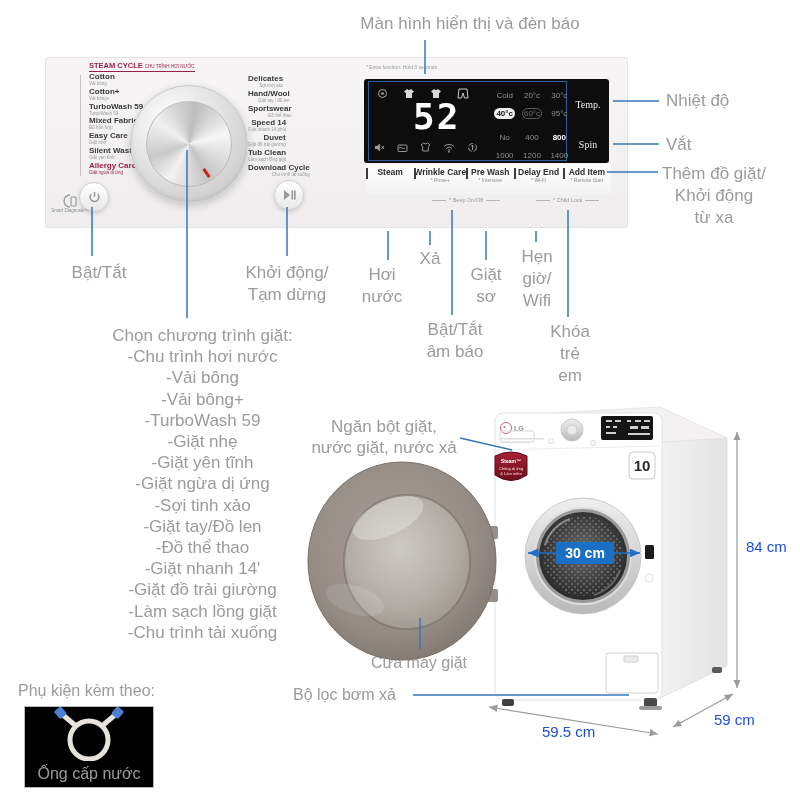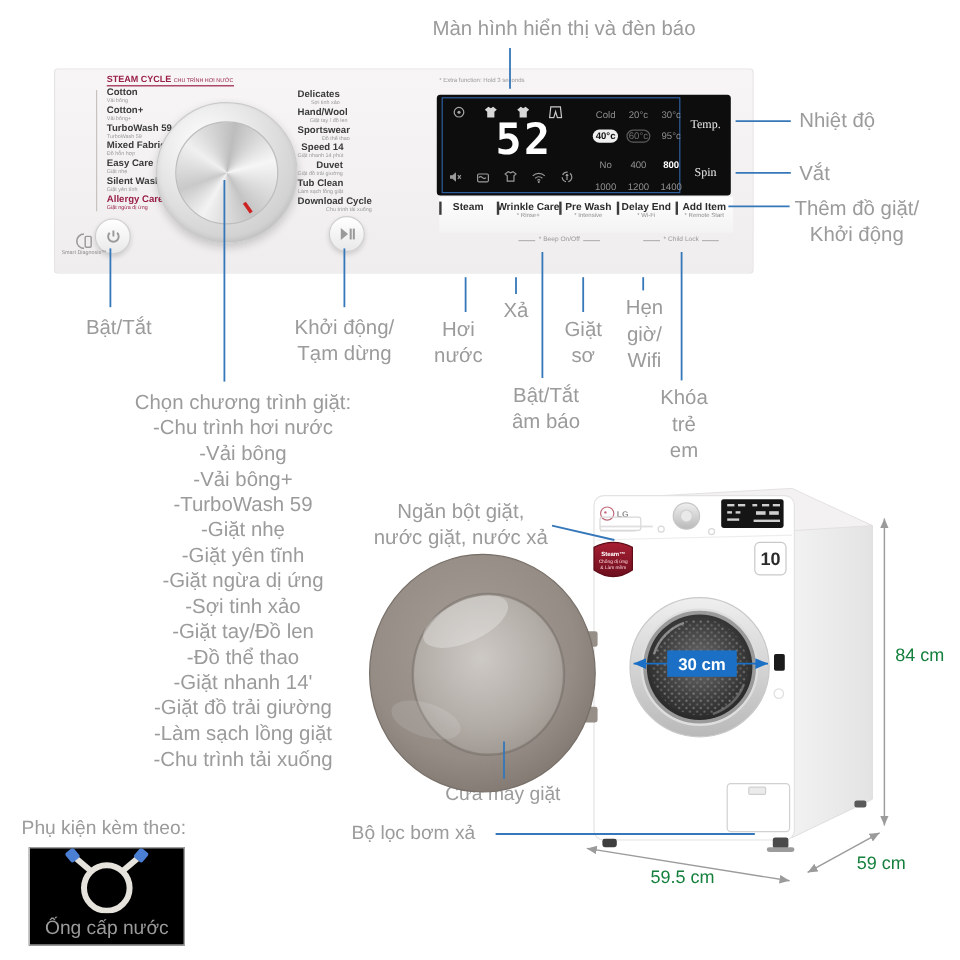--- a/index.html
+++ b/index.html
@@ -1,20 +1,20 @@
 <!DOCTYPE html>
 <html><head>
 <meta charset="utf-8">
 <style>
   html,body{margin:0;padding:0;background:#fff;}
   #stage{position:relative;width:800px;height:800px;background:#fff;overflow:hidden;
          font-family:"Liberation Sans",sans-serif;}
   
   .ann{position:absolute;color:#9b9b9b;font-size:17px;line-height:22px;text-align:center;}
-  .ann-sm{position:absolute;color:#15803d;font-size:15px;line-height:18px;}
+  .ann-sm{position:absolute;color:#1d4ed8;font-size:15px;line-height:18px;}
   .ann16{position:absolute;color:#9b9b9b;font-size:16px;line-height:21px;text-align:center;}
   
   .panel{position:absolute;left:45px;top:57px;width:581px;height:169px;
          background:linear-gradient(#f7f5f6,#efedee);border:1px solid #e6e3e4;border-radius:3px;}
   .steamhdr{position:absolute;left:43px;top:3px;font-size:7.5px;font-weight:bold;color:#9a2048;
             border-bottom:1px solid #9a2048;padding-bottom:1px;white-space:nowrap;}
   .steamhdr .vi{font-size:4.5px;font-weight:normal;margin-left:2px;}
   .lcol{position:absolute;left:43px;top:15px;width:74px;}
   .rcol{position:absolute;left:202px;top:13px;width:66px;}
   .prow{height:14.8px;display:flex;align-items:flex-start;flex-direction:column;}
@@ -445,20 +445,21 @@
       </svg>
       <div class="txt">Smart Diagnosis™</div>
     </div>
   </div>
 
   <div class="ann" style="left:666px;top:90px;text-align:left;">Nhiệt độ</div>
   <div class="ann" style="left:666px;top:134px;text-align:left;">Vắt</div>
   <div class="ann" style="left:650px;top:163px;width:128px;">
     <div>Thêm đồ giặt/</div>
       <div>Khởi động</div>
+      <div>từ xa</div>
   </div>
   <div class="ann" style="left:49px;top:262px;width:100px;">Bật/Tắt</div>
   <div class="ann" style="left:227px;top:262px;width:120px;">
     <div>Khởi động/</div>
       <div>Tạm dừng</div>
   </div>
   <div class="ann" style="left:352px;top:264px;width:60px;">
     <div>Hơi</div>
       <div>nước</div>
   </div>

